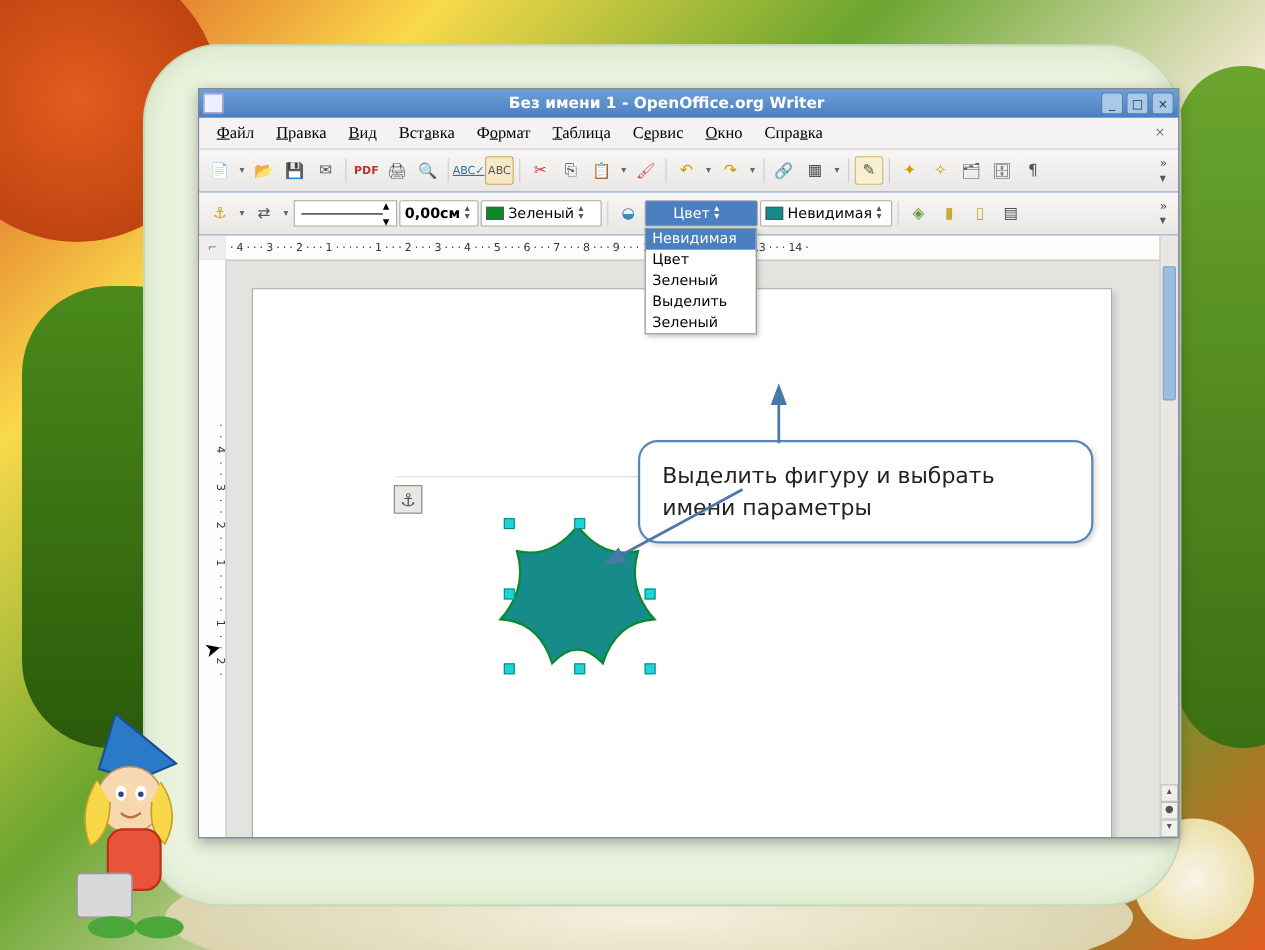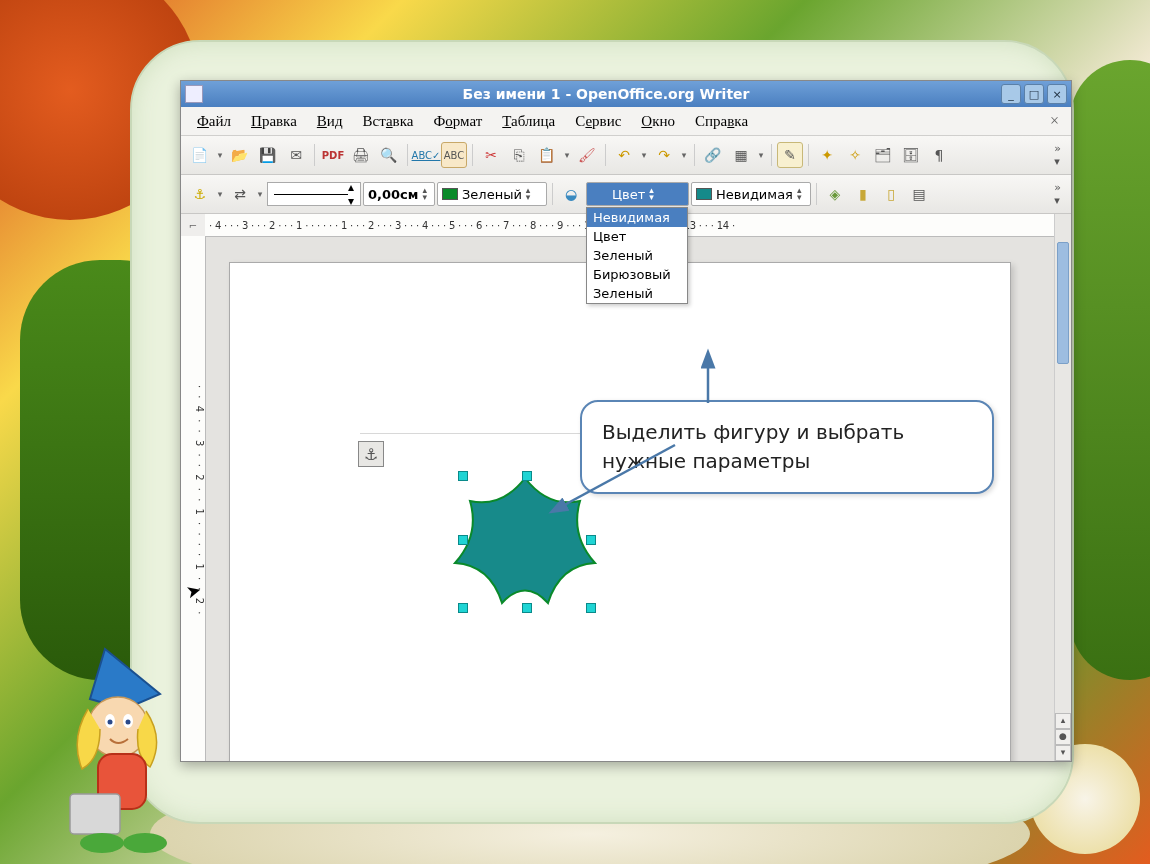--- a/index.html
+++ b/index.html
@@ -501,21 +501,21 @@
     <div class="combo highlight" style="width:72px;">
       <span>Цвет</span>
       <div class="spin" style="color:#fff;">
           <div>▴</div>
           <div>▾</div>
         </div>
       <div class="dropdown-list">
         <div class="sel">Невидимая</div>
         <div>Цвет</div>
         <div>Зеленый</div>
-        <div>Бирюзовый</div>
+        <div>Выделить</div>
         <div>Зеленый</div>
       </div>
     </div>
     <div class="combo" style="width:110px;">
       <div class="swatch" style="background:#158a8a;"></div>
       <span>Невидимая</span>
       <div class="spin">
           <div>▴</div>
           <div>▾</div>
         </div>
@@ -564,21 +564,21 @@
         <div class="sel-handle" style="left:156px;top:82px;"></div>
         <div class="sel-handle" style="left:28px;top:150px;"></div>
         <div class="sel-handle" style="left:92px;top:150px;"></div>
         <div class="sel-handle" style="left:156px;top:150px;"></div>
       </div>
     </div>
   </div>
 </div>
 
 <div class="callout">
-  <span>Выделить фигуру и выбрать нужные параметры</span>
+  <span>Выделить фигуру и выбрать имени параметры</span>
 </div>
 
 <svg class="arrow1" width="30" height="60">
   <defs>
       <marker id="ah1" markerWidth="10" markerHeight="10" refX="5" refY="3" orient="auto">
     <path d="M0,0 L0,6 L8,3 z" fill="#4a78a8"></path>
       </marker>
     </defs>
   <line x1="15" y1="55" x2="15" y2="8" stroke="#4a78a8" stroke-width="2.5" marker-end="url(#ah1)"></line>
 </svg>

